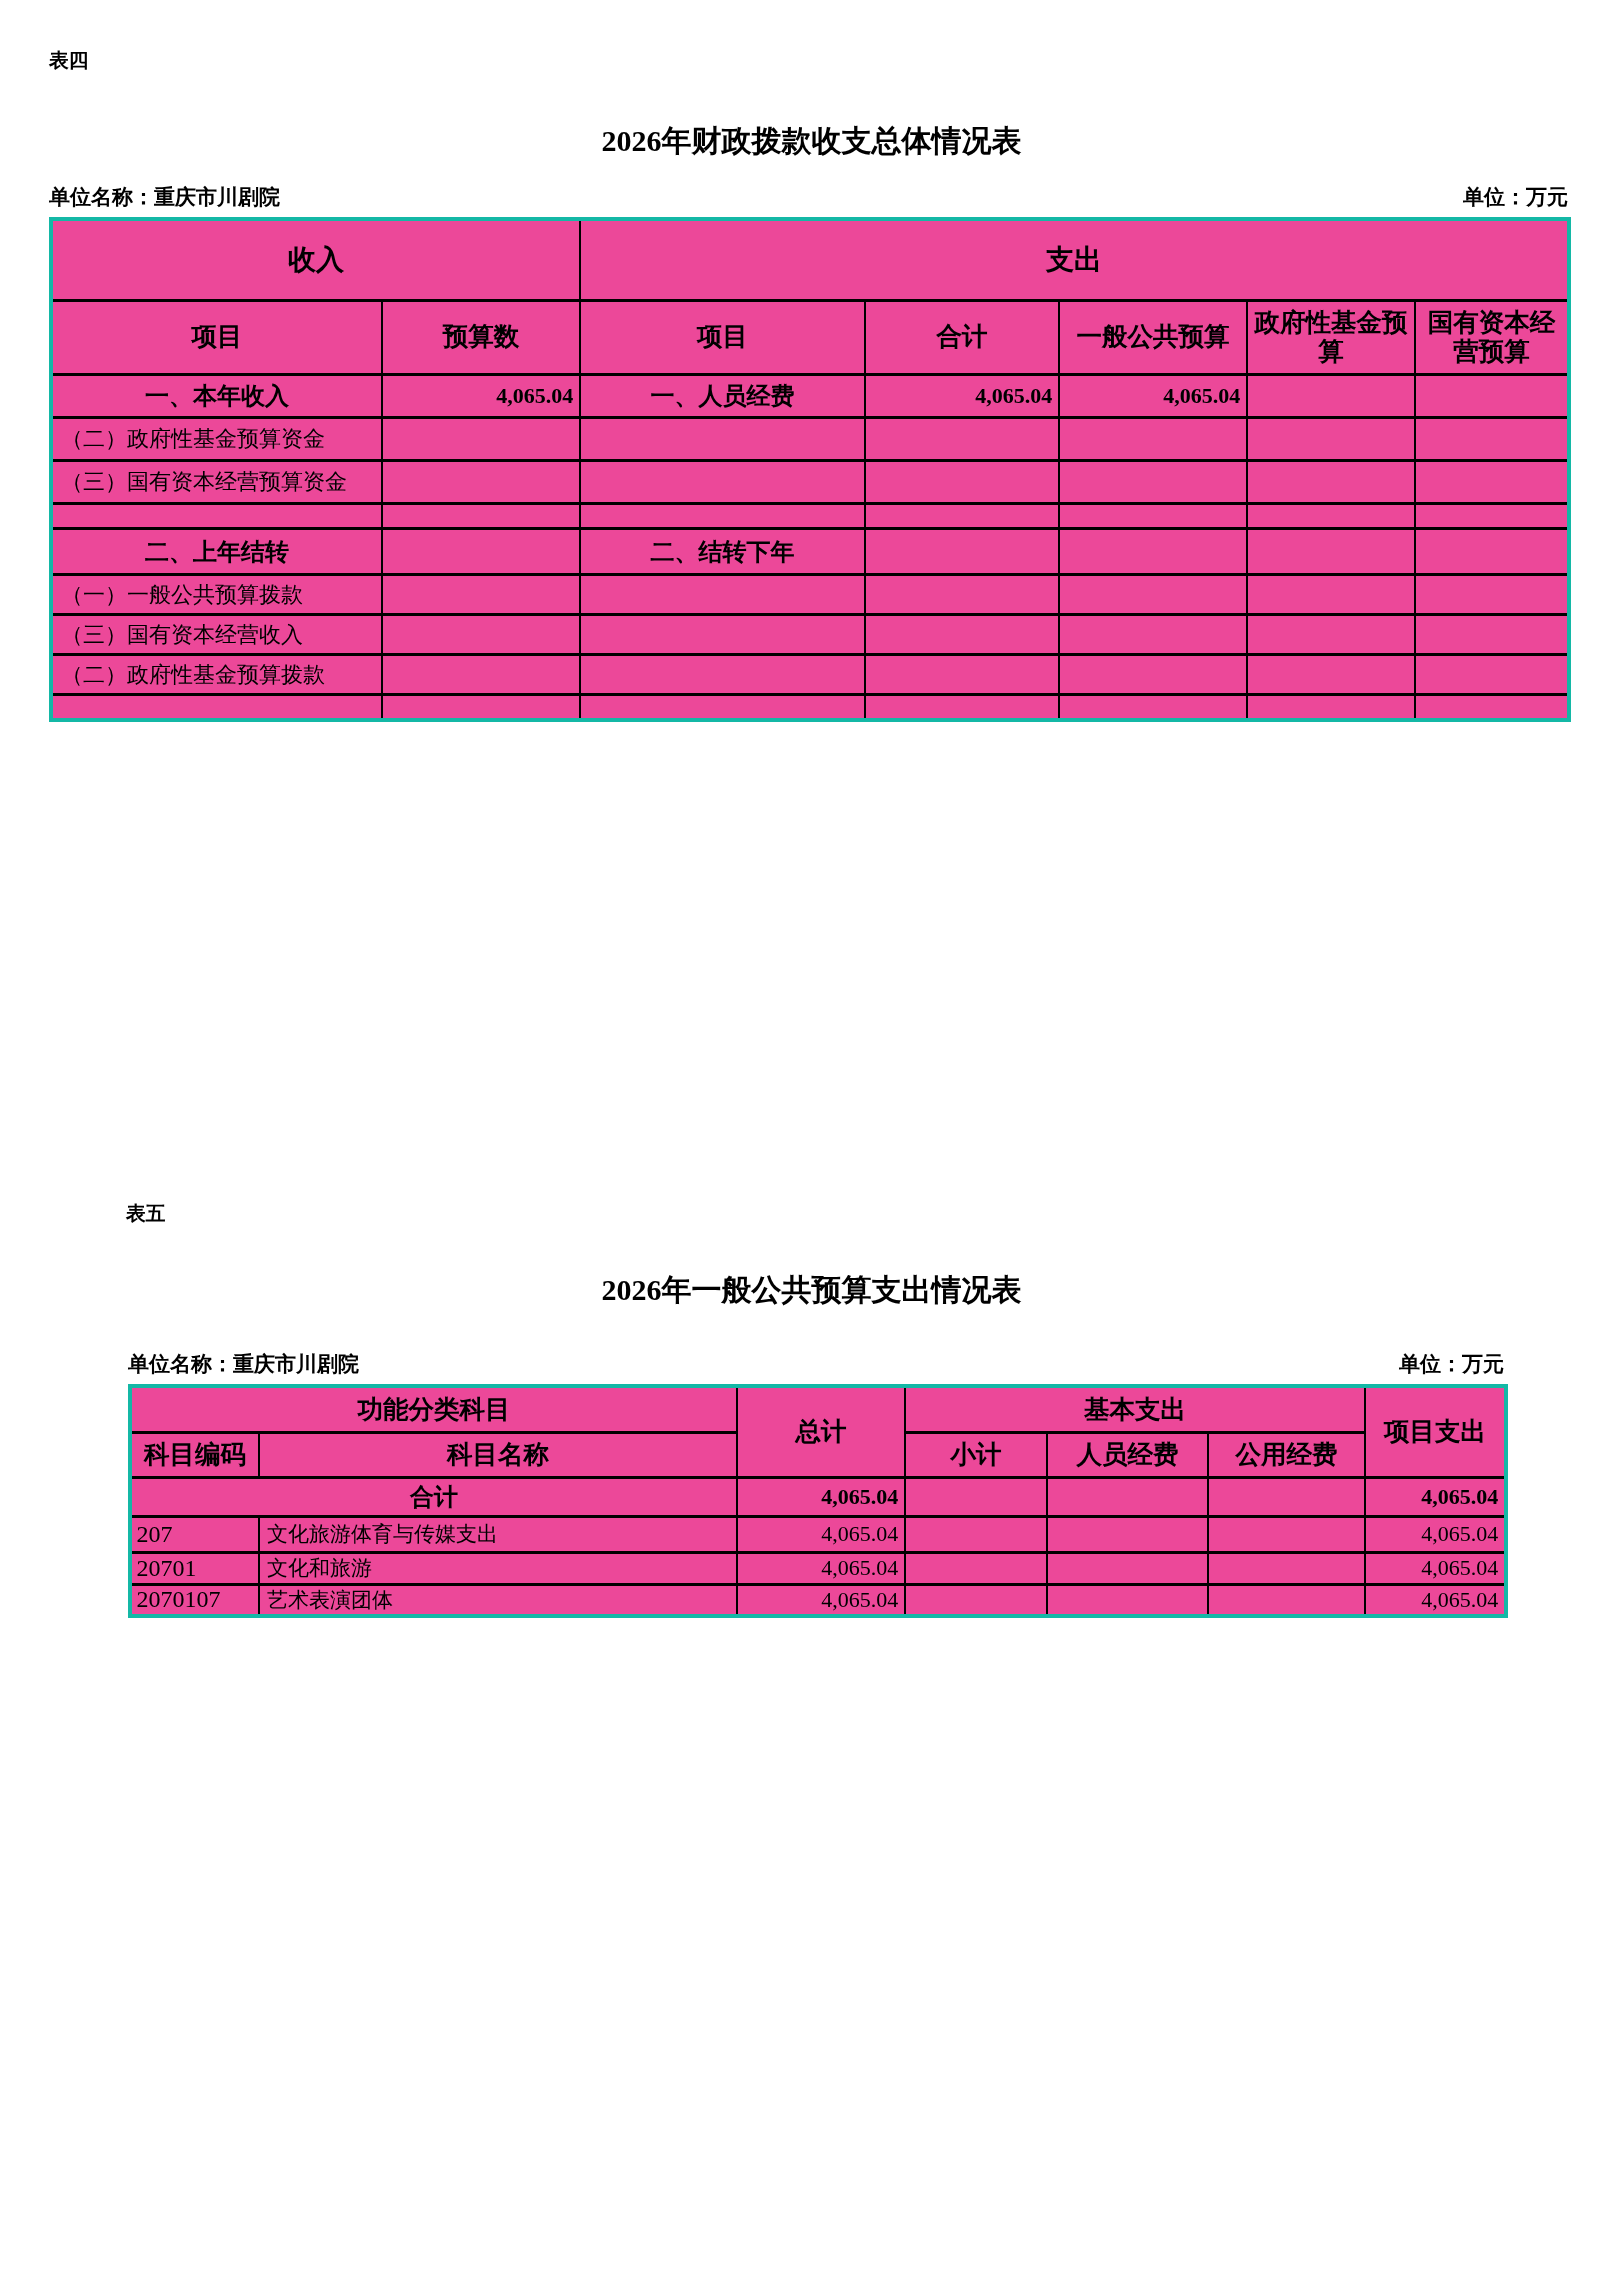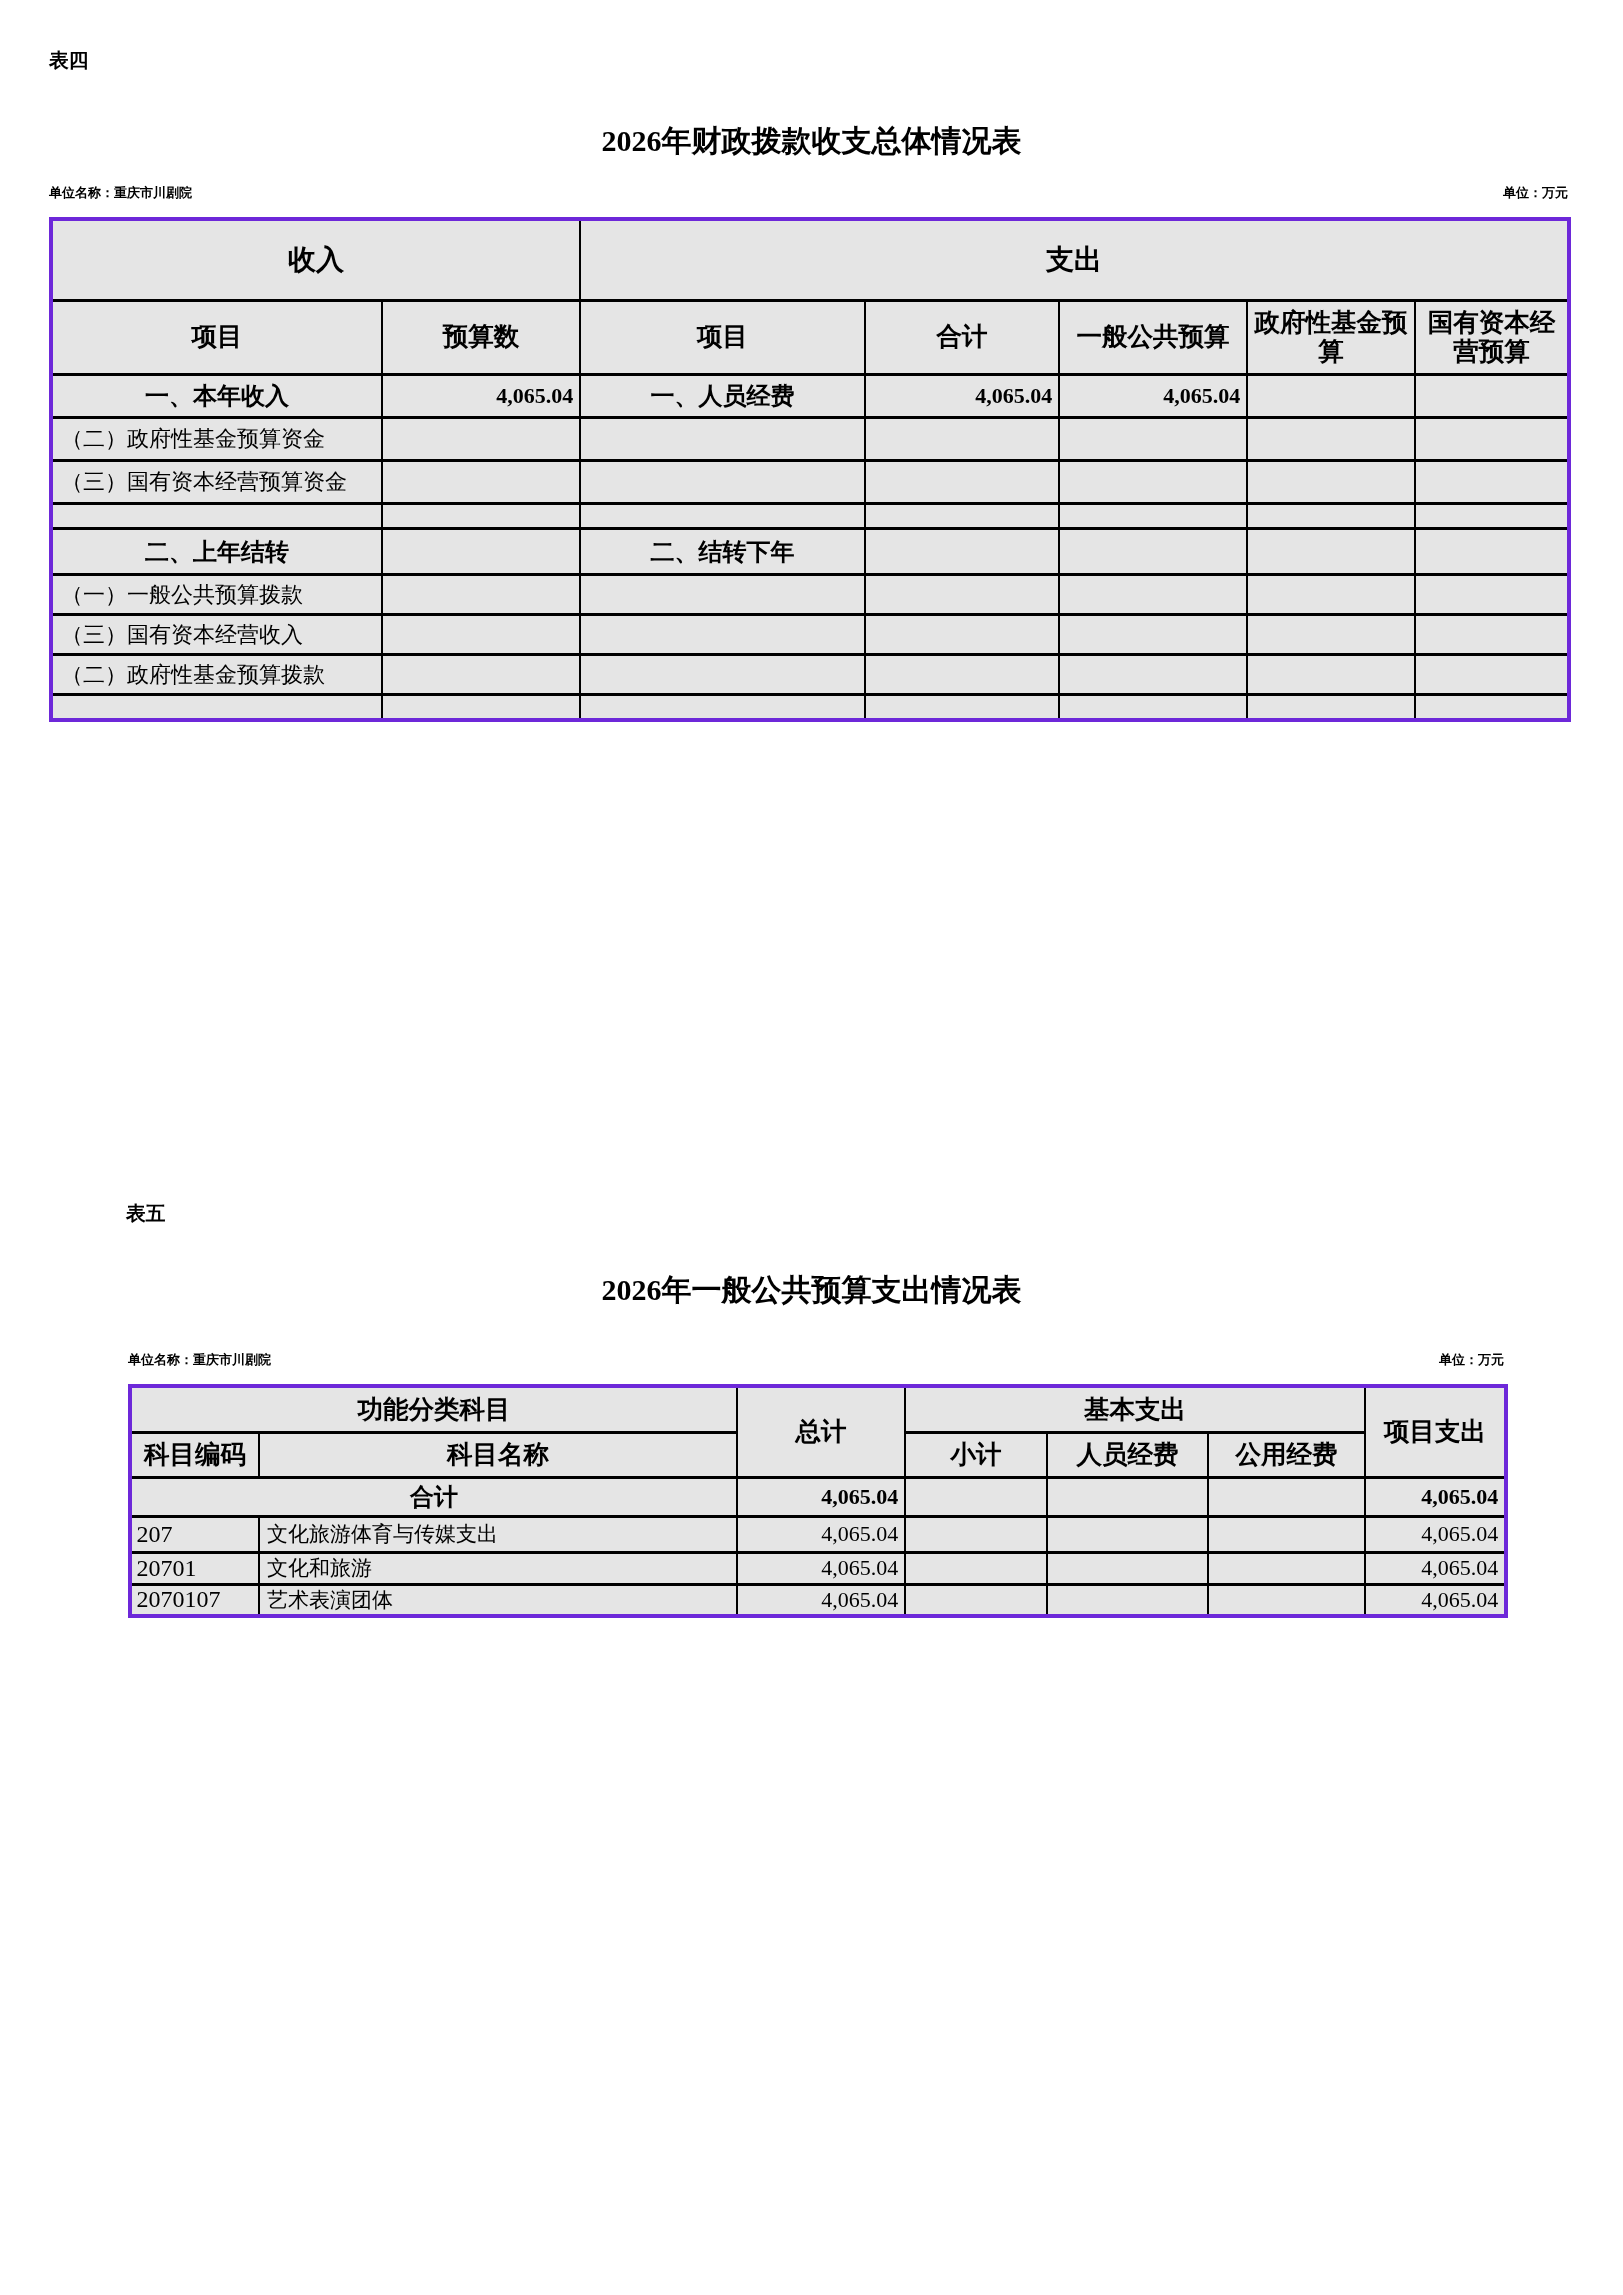--- a/index.html
+++ b/index.html
@@ -3,23 +3,23 @@
 <meta charset="utf-8">
 <style>
   html,body{margin:0;padding:0;background:#ffffff;}
   .page{position:relative;width:1623px;height:2295px;background:#ffffff;overflow:hidden;
         font-family:"Liberation Serif",serif;color:#000;}
   .sheet-label{position:absolute;font-family:"Liberation Sans",sans-serif;
         font-weight:bold;font-size:19.7px;line-height:1;}
   .doc-title{position:absolute;left:0;width:1623px;text-align:center;
         font-family:"Liberation Serif",serif;font-weight:bold;font-size:30px;line-height:1.1;}
   .meta-row{position:absolute;display:flex;justify-content:space-between;align-items:flex-end;
-        font-family:"Liberation Serif",serif;font-weight:600;font-size:13px;line-height:1.1;}
+        font-family:"Liberation Serif",serif;font-weight:600;font-size:21px;line-height:1.1;}
   table.budget{position:absolute;border-collapse:collapse;table-layout:fixed;
-        border:4px solid #6d28d9;background:#e5e5e5;}
+        border:4px solid #14b8a6;background:#ec4899;}
   table.budget td{border:2.3px solid #000;border-top-width:3.5px;border-bottom-width:3.5px;
         padding:0;vertical-align:middle;overflow:hidden;}
   
   .hdr1{font-family:"Liberation Sans",sans-serif;font-weight:bold;font-size:28px;text-align:center;}
   .hdr{font-family:"Liberation Sans",sans-serif;font-weight:bold;font-size:25.5px;text-align:center;line-height:1.15;}
   .sec{font-family:"Liberation Sans",sans-serif;font-weight:bold;font-size:24px;text-align:center;}
   .lbl{font-family:"Liberation Serif",serif;font-size:22px;text-align:left;padding-left:8px !important;}
   .num{font-family:"Liberation Serif",serif;font-size:22px;text-align:right;padding-right:5.8px !important;}
   .b{font-weight:bold;}
   .code{font-family:"Liberation Serif",serif;font-size:24px;text-align:left;padding-left:4.6px !important;}

